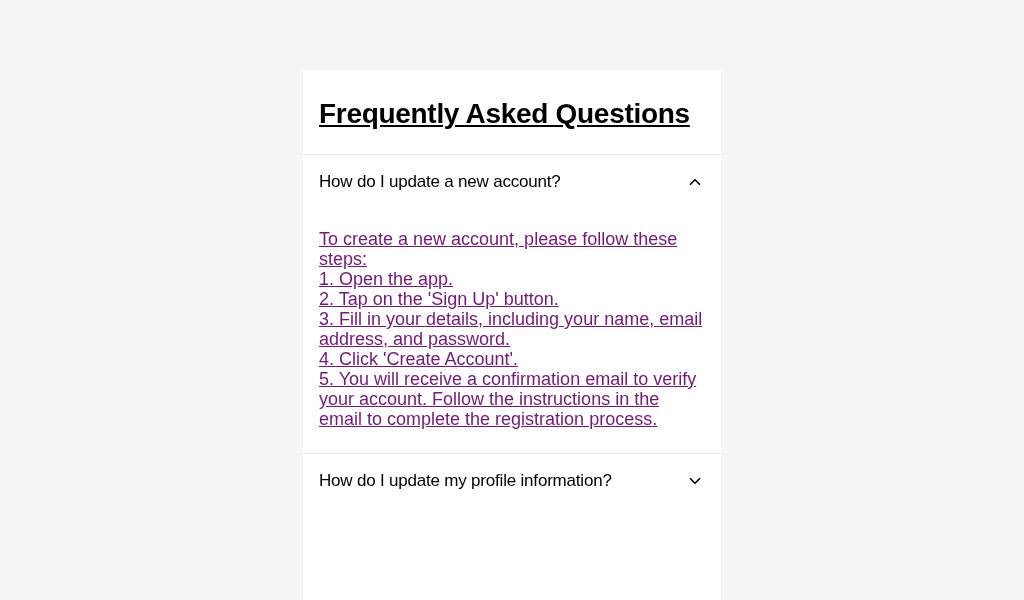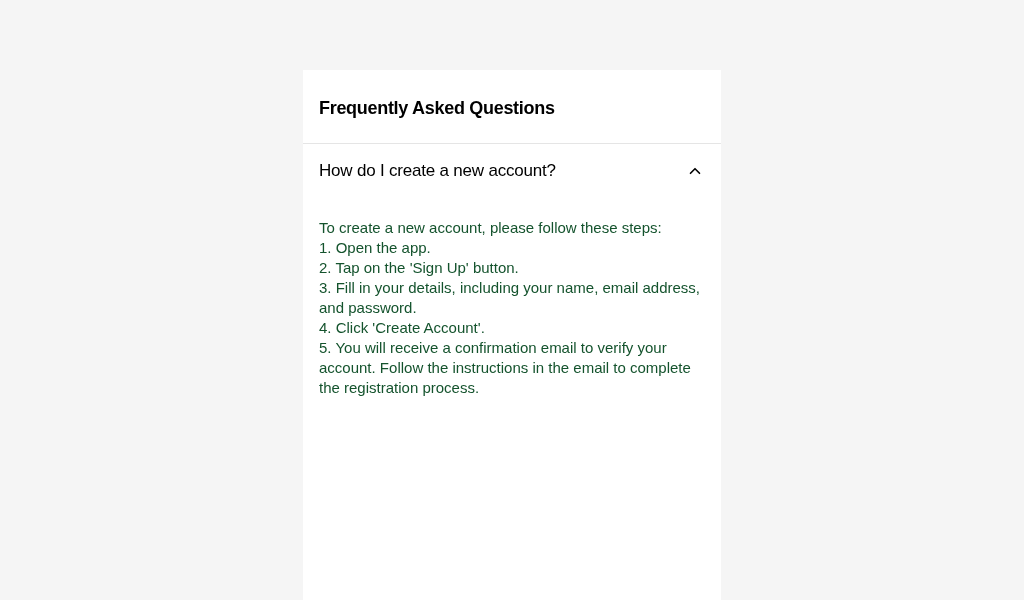--- a/index.html
+++ b/index.html
@@ -14,25 +14,26 @@
       font-family: -apple-system, BlinkMacSystemFont, "Segoe UI", Helvetica, Arial, sans-serif;
       display: flex;
       justify-content: center;
       padding-top: 70px;
     }
     .faq-card {
       width: 418px;
       background: #ffffff;
     }
     .faq-title {
-      font-size: 18px;
+      font-size: 28px;
       font-weight: 600;
       color: #000;
       padding: 28px 16px 24px 16px;
       letter-spacing: -0.3px;
+      text-decoration: underline;
     }
     .faq-item {
       border-top: 1px solid #e5e5e5;
     }
     .faq-header {
       display: flex;
       align-items: center;
       justify-content: space-between;
       padding: 17px 16px;
       cursor: pointer;
@@ -46,44 +47,55 @@
     .faq-icon {
       flex-shrink: 0;
       width: 20px;
       height: 20px;
       display: flex;
       align-items: center;
       justify-content: center;
     }
     .faq-answer {
       padding: 20px 16px 24px 16px;
-      font-size: 15px;
+      font-size: 18px;
       line-height: 20px;
-      color: #14532d;
+      color: #701a75;
       white-space: pre-line;
+      text-decoration: underline;
     }
   </style>
 </head>
 <body>
 
 <div class="faq-card">
   <h1 class="faq-title">Frequently Asked Questions</h1>
 
   <div class="faq-item">
     <div class="faq-header">
-      <div class="faq-question">How do I create a new account?</div>
+      <div class="faq-question">How do I update a new account?</div>
       <span class="faq-icon">
         <svg width="18" height="18" viewBox="0 0 24 24" fill="none" stroke="#000" stroke-width="2.2" stroke-linecap="round" stroke-linejoin="round">
             <polyline points="18 15 12 9 6 15"></polyline>
           </svg>
       </span>
     </div>
     <div class="faq-answer">To create a new account, please follow these steps:
 1. Open the app.
 2. Tap on the 'Sign Up' button.
 3. Fill in your details, including your name, email address, and password.
 4. Click 'Create Account'.
 5. You will receive a confirmation email to verify your account. Follow the instructions in the email to complete the registration process.</div>
   </div>
 
 
+  <div class="faq-item">
+    <div class="faq-header">
+      <div class="faq-question">How do I update my profile information?</div>
+      <span class="faq-icon">
+        <svg width="18" height="18" viewBox="0 0 24 24" fill="none" stroke="#000" stroke-width="2.2" stroke-linecap="round" stroke-linejoin="round">
+            <polyline points="6 9 12 15 18 9"></polyline>
+          </svg>
+      </span>
+    </div>
+  </div>
 
 </div>
 
 </body></html>

